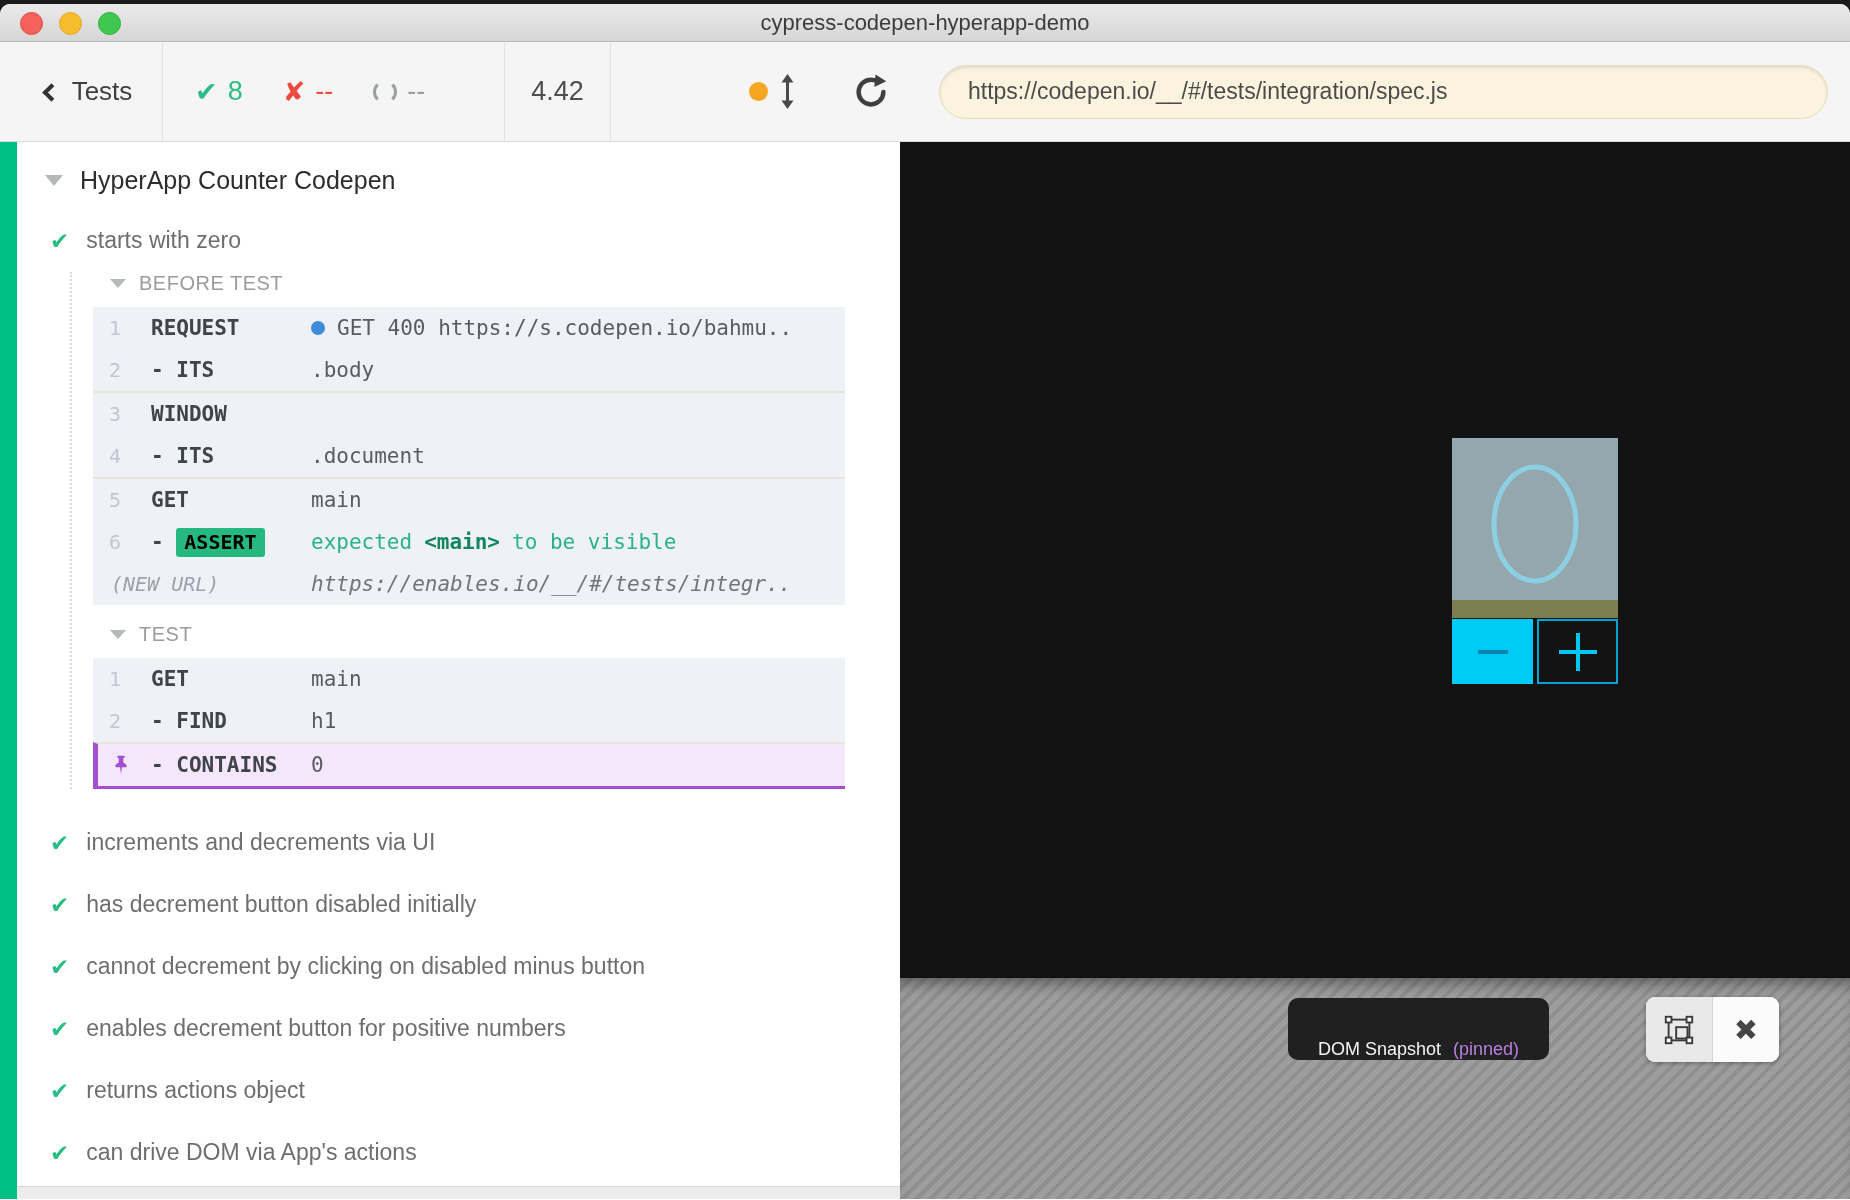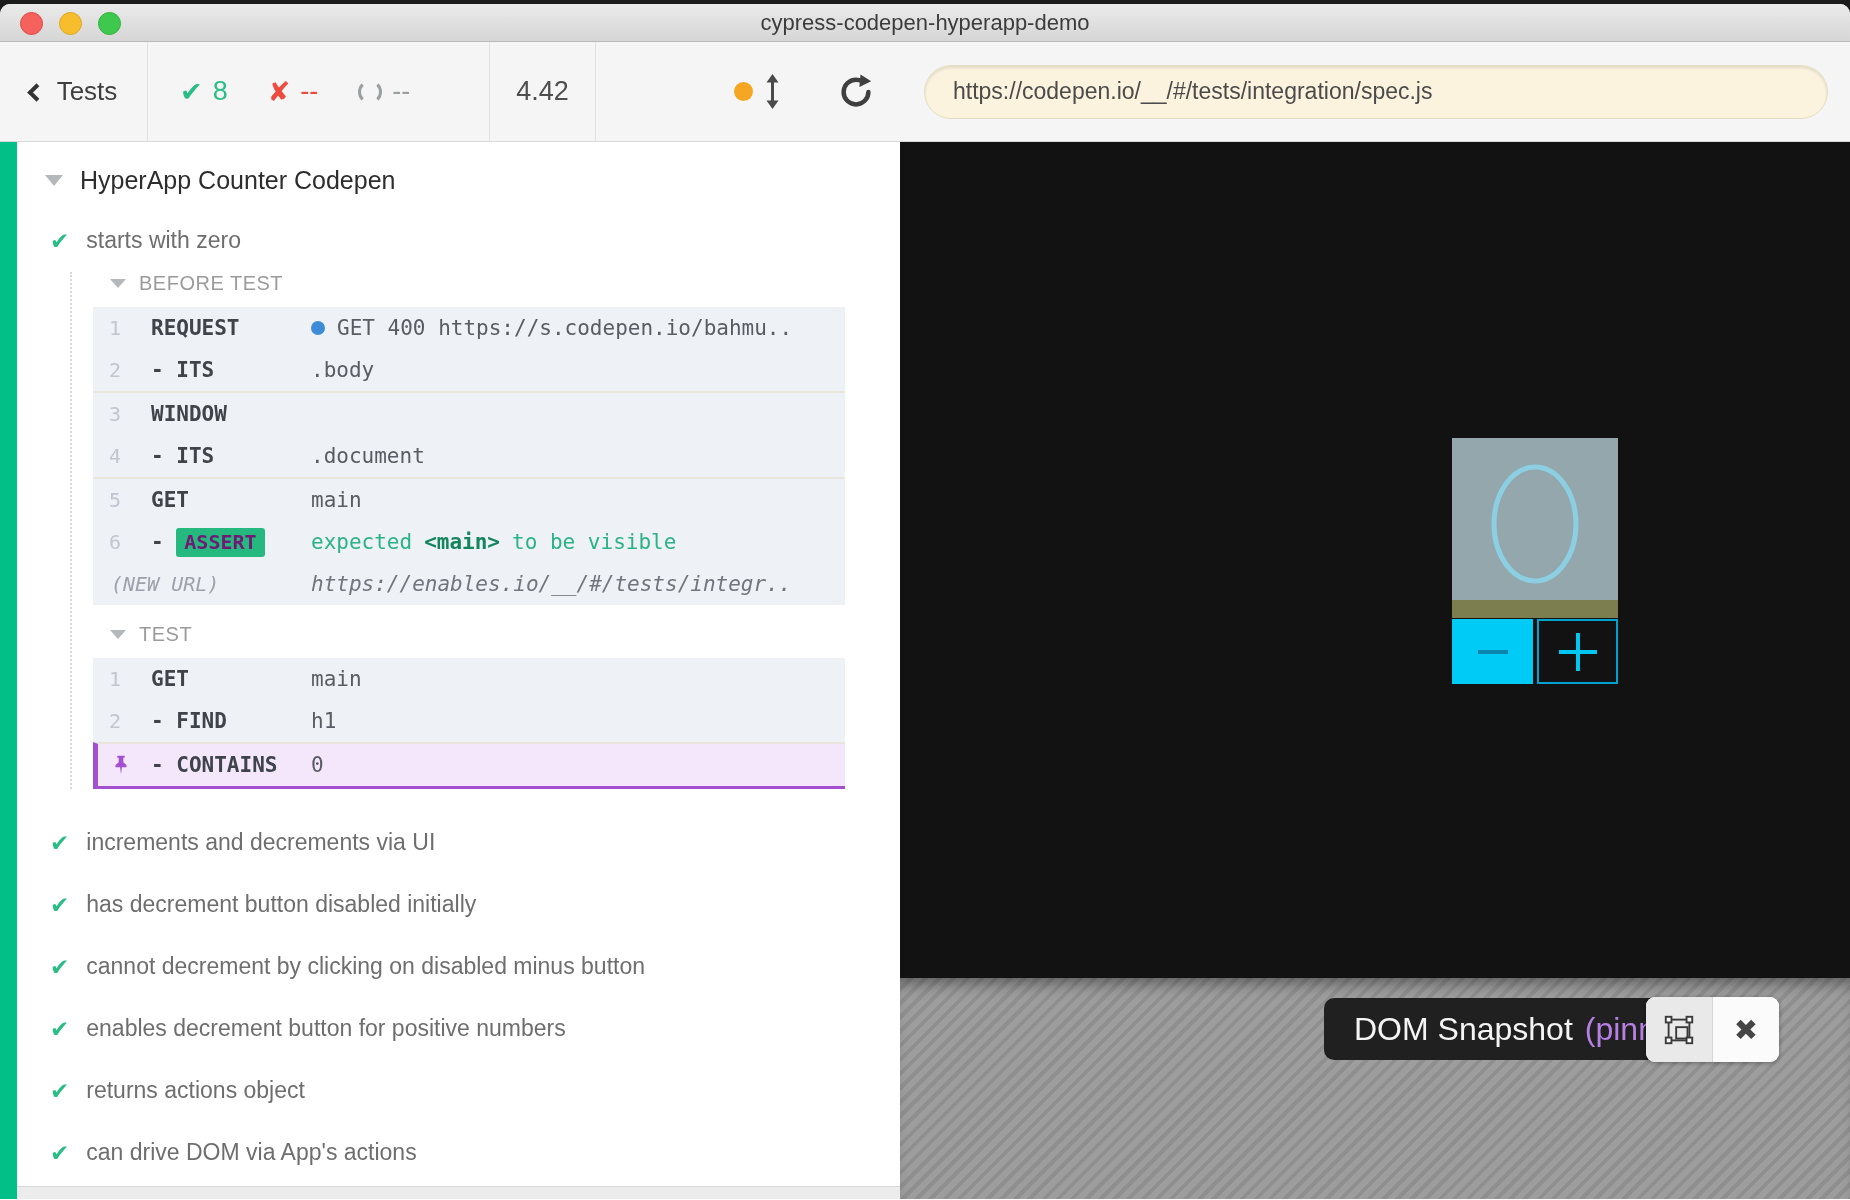--- a/index.html
+++ b/index.html
@@ -19,21 +19,21 @@
   .light.green  { background:#3ec94e; border:1px solid #30b03c; }
   .win-title { position:absolute; left:0; right:0; top:6px; text-align:center;
                font-size:22px; color:#3c3c3c; font-weight:500; }
 
   
   .toolbar { display:flex; align-items:center; height:100px; background:#f5f5f5;
              border-bottom:1px solid #d9d9d9; }
   .tb-sep { width:1px; align-self:stretch; background:#e2e2e2; }
   .tests-btn { display:flex; align-items:center; justify-content:center; gap:14px;
                width:147px; height:100%; background:none; border:none; cursor:pointer;
-               font-size:26px; color:#3f3f3f; font-family:inherit; }
+               font-size:26px; color:#3f3f3f; font-family:inherit;margin-left:15px; }
   .chev-left { width:13px; height:13px; border-left:4px solid #333; border-bottom:4px solid #333;
                transform:rotate(45deg); margin-top:2px; }
   .stats { display:flex; align-items:center; gap:40px; width:341px; padding-left:32px; }
   .stat { display:flex; align-items:center; gap:10px; font-size:27px; font-weight:500; }
   .glyph { font-family:"DejaVu Sans", sans-serif; }
   .stat.passed, .stat.passed .glyph { color:#2abd85; }
   .stat.failed, .stat.failed .glyph { color:#ee4a3f; }
   .stat.pending { color:#9aa0a2; }
   .ring { width:24px; height:24px; border:3.5px solid #9aa0a2; border-radius:50%;
           border-top-color:transparent; border-bottom-color:transparent; }
@@ -69,21 +69,21 @@
 
   .cmds { margin-left:21px; width:752px; font-family:"DejaVu Sans Mono", monospace; font-size:21px; }
   .cmd-group { background:#eef1f5; }
   .cmd-group + .cmd-group { border-top:2px solid #e9e5dc; }
   .cmd-row { display:grid; grid-template-columns:58px 160px 1fr; align-items:center;
              min-height:42px; cursor:pointer; }
   .cmd-num { color:#c2c5d2; padding-left:16px; font-size:20px; }
   .cmd-name { color:#3f434a; font-weight:bold; }
   .cmd-msg { color:#585c63; display:flex; align-items:center; gap:12px; white-space:nowrap; overflow:hidden; }
   .dot-blue { width:14px; height:14px; border-radius:50%; background:#3e8cd8; flex:none; }
-  .assert-badge { background:#26b97f; color:#701a75; font-weight:bold; font-size:20px;
+  .assert-badge { background:#26b97f; color:#000000; font-weight:bold; font-size:20px;
                   padding:2px 8px 3px; border-radius:3px; }
   .assert-msg { color:#2bb385; }
   .assert-target { color:#14865e; font-weight:bold; }
   .newurl-label { grid-column:1 / 3; padding-left:18px; color:#9ea1ac; font-style:italic; font-size:20px; }
   .newurl-msg { color:#71757d; font-style:italic; }
 
   .cmd-group.pinned { background:#f4e7fb; border-left:5px solid #a24fd1; border-bottom:3px solid #a24fd1; }
   .cmd-group.pinned .cmd-row { grid-template-columns:53px 160px 1fr; }
   .pin-svg { margin-left:12px; display:block; }
 
@@ -107,22 +107,22 @@
   .minus-bar { width:30px; height:4px; background:#0b85ae; }
   .btn-plus { width:81px; height:65px; background:#121212; border:2px solid #00a3cf; cursor:pointer;
               position:relative; }
   .plus-v { position:absolute; left:50%; top:50%; width:4px; height:38px; margin:-19px 0 0 -2px; background:#00c6f2; }
   .plus-h { position:absolute; left:50%; top:50%; width:38px; height:4px; margin:-2px 0 0 -19px; background:#00c6f2; }
 
   .aut-stripes { position:relative; flex:1;
         background:repeating-linear-gradient(135deg,#9d9d9d 0px,#9d9d9d 6px,#8f8f8f 6px,#8f8f8f 10px);
         box-shadow:inset 0 14px 16px -10px rgba(0,0,0,0.45); }
   .snapshot-tooltip { position:absolute; left:388px; top:20px; height:62px; border-radius:10px;
-        background:#202020; display:flex; align-items:center; padding:0 30px; gap:12px;
-        font-size:32px; font-weight:500;margin-left:36px; }
+        background:#202020; display:flex; align-items:flex-end; padding:0 30px; gap:12px;
+        font-size:18px; font-weight:500; }
   .snapshot-title { color:#f4f4f4; }
   .snapshot-state { color:#b77fe3; }
   .snapshot-controls { position:absolute; left:746px; top:19px; width:133px; height:65px;
         background:#fbfbfb; border-radius:9px; overflow:hidden; display:flex;
         box-shadow:0 1px 4px rgba(0,0,0,0.35); }
   .snap-btn { flex:1; border:none; cursor:pointer; display:flex; align-items:center; justify-content:center; }
   .snap-btn.region { background:#e9e9e9; border-right:1px solid #d5d5d5; }
   .snap-btn.close { background:#fbfbfb; font-family:"DejaVu Sans", sans-serif;
                     font-size:29px; color:#454545; font-weight:bold; }
 </style>

